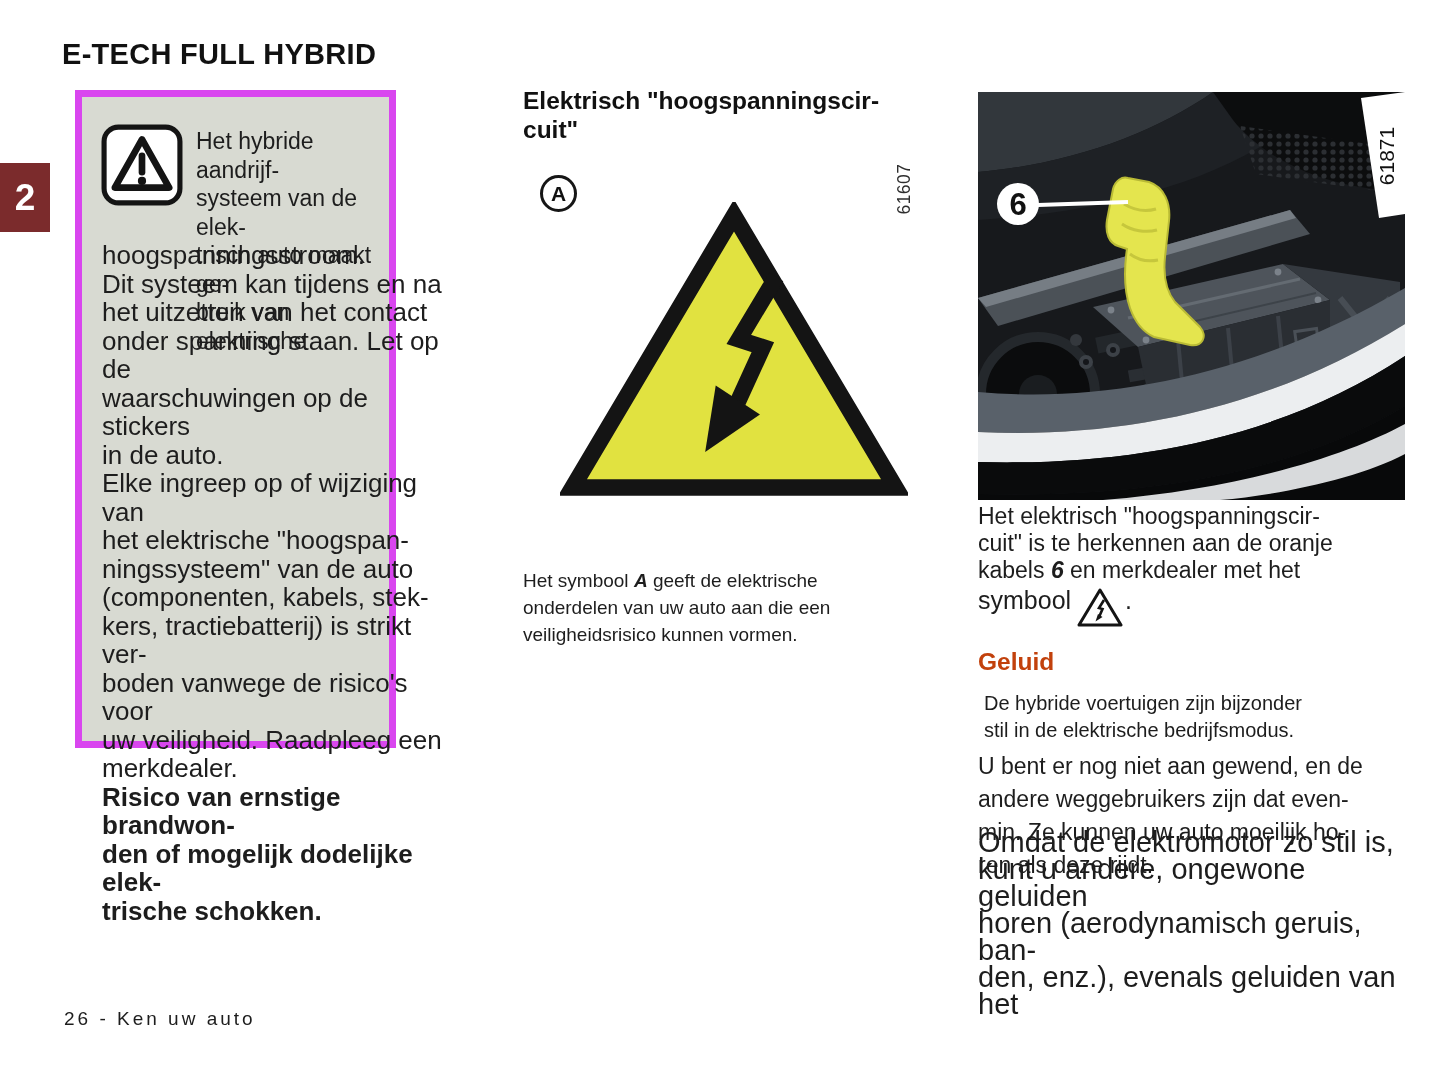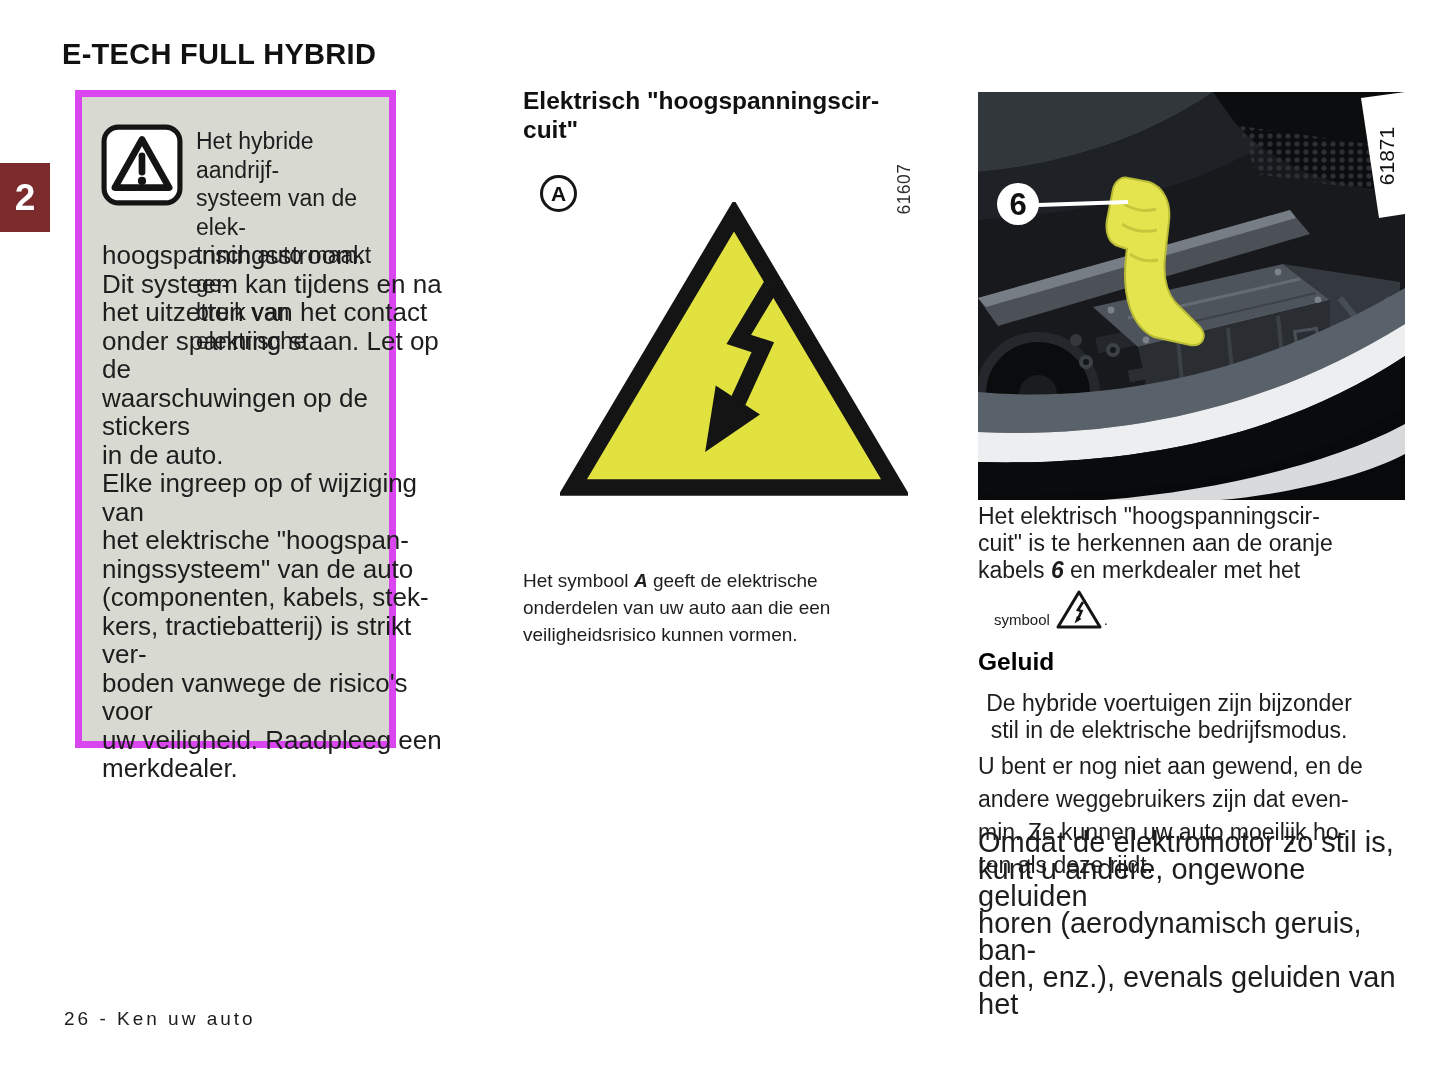--- a/index.html
+++ b/index.html
@@ -29,25 +29,25 @@
             font-size:21px;font-weight:bold;color:#111;}
   .fig-num{font-size:17.5px;color:#2e2e2e;letter-spacing:0.5px;}
   .fig-61607{left:873px;top:178px;width:64px;height:22px;transform:rotate(-90deg);text-align:center;}
   .hazard-svg{left:560px;top:202px;}
   .col2-caption{left:523px;top:567px;width:410px;font-size:19px;line-height:27px;}
   .sym-inline{font-weight:bold;font-style:italic;}
 
   
   .photo-svg{left:978px;top:92px;}
   .col3-para1{left:978px;top:503px;width:430px;font-size:23px;line-height:27px;}
-  .symbool-row{left:978px;top:586px;height:44px;display:flex;align-items:flex-end;font-size:15px;margin-left:16px;}
+  .symbool-row{left:978px;top:586px;height:44px;display:flex;font-size:25px;}
   .symbool-row .lbl{padding-bottom:2px;}
   .symbool-row svg{margin:0 2px 0 6px;}
-  .col3-heading{left:978px;top:648px;font-size:24.5px;font-weight:bold;color:#000000;}
-  .col3-para2{left:954px;top:690px;width:430px;font-size:23px;line-height:27px;text-align:center;}
+  .col3-heading{left:978px;top:648px;font-size:24.5px;font-weight:bold;color:#c2410c;}
+  .col3-para2{left:984px;top:690px;width:430px;font-size:20px;line-height:27px;}
   .col3-para3{left:978px;top:750px;width:430px;font-size:23px;line-height:33px;}
   .col3-para4{left:978px;top:829px;width:430px;font-size:29px;line-height:27px;}
 
   .footer{left:64px;top:1008px;font-size:19px;letter-spacing:3px;color:#1d1d1d;}
 </style>
 </head>
 <body>
 
 <div class="abs page-title">E-TECH FULL HYBRID</div>
 
@@ -76,20 +76,23 @@
 waarschuwingen op de stickers
 in de auto.
 Elke ingreep op of wijziging van
 het elektrische "hoogspan-
 ningssysteem" van de auto
 (componenten, kabels, stek-
 kers, tractiebatterij) is strikt ver-
 boden vanwege de risico's voor
 uw veiligheid. Raadpleeg een
 merkdealer.</div>
+    <div class="preline warn-em">Risico van ernstige brandwon-
+den of mogelijk dodelijke elek-
+trische schokken.</div>
   </div>
 </div>
 
 <div class="abs col2-heading preline">Elektrisch "hoogspanningscir-
 cuit"</div>
 
 <div class="abs marker-a">
   <span>A</span>
 </div>
 

